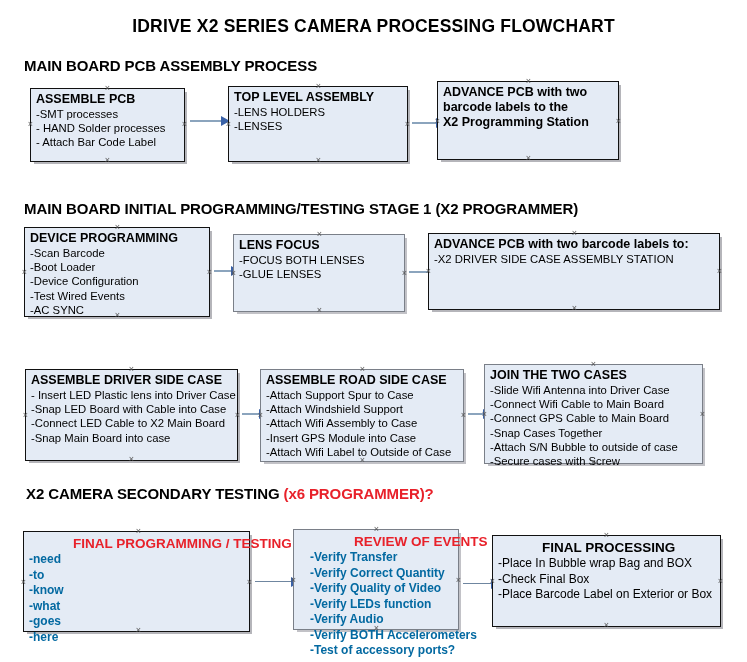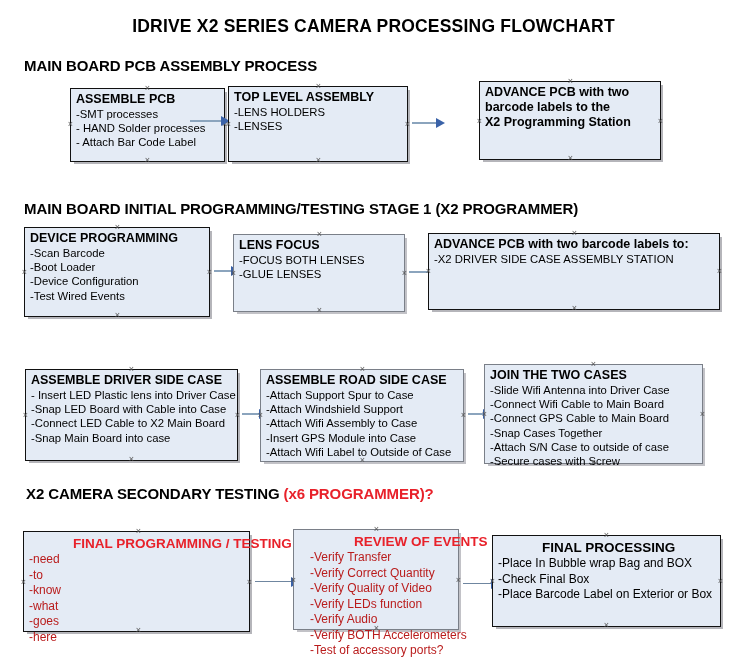--- a/index.html
+++ b/index.html
@@ -66,21 +66,21 @@
     white-space: nowrap;
     color: #000;
   }
   .node .node-line {
     font-size: 11.3px;
     line-height: 14.2px;
     white-space: nowrap;
     color: #000;
   }
   .node.red .node-title { color: #e8212a; }
-  .node.red .node-line  { color: #b91c1c; }
+  .node.red .node-line  { color: #0369a1; font-weight: bold; }
 
   .node.big-title .node-title { font-size: 13.5px; line-height: 17px; margin-left: 44px; }
   .node.big-title .node-line  { font-size: 12px; line-height: 15.5px; }
 
   
   .arrow {
     position: absolute;
     height: 2px;
     background: #8ba4bd;
   }
@@ -115,21 +115,21 @@
 <body>
 
 <div id="canvas">
 
   <div class="title">IDRIVE X2  SERIES CAMERA PROCESSING FLOWCHART</div>
 
   <div class="section-header" style="left:24px; top:57px;">
     <span>MAIN BOARD PCB ASSEMBLY PROCESS</span>
   </div>
 
-  <div class="node" style="left:30px; top:88px; width:155px; height:74px;margin-left:40px;">
+  <div class="node" style="left:30px; top:88px; width:155px; height:74px;">
     <div class="node-title">ASSEMBLE PCB</div>
     <div class="node-line">-SMT processes</div>
     <div class="node-line">- HAND Solder processes</div>
     <div class="node-line">- Attach Bar Code Label</div>
     <span class="xmark" style="left:73px; top:-4px;"></span>
     <span class="xmark" style="left:-4px; top:32px;"></span>
     <span class="xmark" style="left:150px; top:32px;"></span>
     <span class="xmark" style="left:73px; top:68px;"></span>
   </div>
 
@@ -140,40 +140,41 @@
     <div class="node-line">-LENS HOLDERS</div>
     <div class="node-line">-LENSES</div>
     <span class="xmark" style="left:86px; top:-4px;"></span>
     <span class="xmark" style="left:-4px; top:34px;"></span>
     <span class="xmark" style="left:175px; top:34px;"></span>
     <span class="xmark" style="left:86px; top:70px;"></span>
   </div>
 
   <div class="arrow" style="left:412px; top:122px; width:25px;"></div>
 
-  <div class="node" style="left:437px; top:81px; width:182px; height:79px;margin-left:42px;">
+  <div class="node" style="left:437px; top:81px; width:182px; height:79px;">
     <div class="node-title">ADVANCE PCB with two</div>
     <div class="node-title">barcode labels to the</div>
     <div class="node-title"> X2 Programming Station</div>
     <span class="xmark" style="left:87px; top:-4px;"></span>
     <span class="xmark" style="left:-4px; top:36px;"></span>
     <span class="xmark" style="left:177px; top:36px;"></span>
     <span class="xmark" style="left:87px; top:73px;"></span>
   </div>
 
   <div class="section-header" style="left:24px; top:200px;">
     <span>MAIN BOARD INITIAL PROGRAMMING/TESTING STAGE 1 (X2 PROGRAMMER)</span>
   </div>
 
   <div class="node" style="left:24px; top:227px; width:186px; height:90px;">
     <div class="node-title">DEVICE PROGRAMMING</div>
     <div class="node-line">-Scan Barcode</div>
     <div class="node-line">-Boot Loader</div>
     <div class="node-line">-Device Configuration</div>
     <div class="node-line">-Test Wired Events</div>
+    <div class="node-line">-AC SYNC</div>
     <span class="xmark" style="left:89px; top:-4px;"></span>
     <span class="xmark" style="left:-4px; top:41px;"></span>
     <span class="xmark" style="left:181px; top:41px;"></span>
     <span class="xmark" style="left:89px; top:84px;"></span>
   </div>
 
   <div class="arrow" style="left:214px; top:270px; width:18px;"></div>
 
   <div class="node soft" style="left:233px; top:234px; width:172px; height:78px;">
     <div class="node-title">LENS FOCUS</div>
@@ -225,21 +226,21 @@
   </div>
 
   <div class="arrow" style="left:468px; top:413px; width:16px;"></div>
 
   <div class="node soft" style="left:484px; top:364px; width:219px; height:100px;">
     <div class="node-title">JOIN THE TWO CASES</div>
     <div class="node-line">-Slide Wifi Antenna into Driver Case</div>
     <div class="node-line">-Connect Wifi Cable to Main Board</div>
     <div class="node-line">-Connect GPS Cable to Main Board</div>
     <div class="node-line">-Snap Cases Together</div>
-    <div class="node-line">-Attach S/N Case to outside of case</div>
+    <div class="node-line">-Attach S/N Bubble to outside of case</div>
     <div class="node-line">-Secure cases with Screw</div>
     <span class="xmark" style="left:105px; top:-4px;"></span>
     <span class="xmark" style="left:-4px; top:46px;"></span>
     <span class="xmark" style="left:214px; top:46px;"></span>
     <span class="xmark" style="left:105px; top:94px;"></span>
   </div>
 
   <div class="section-header" style="left:26px; top:485px;">
     <span>X2 CAMERA SECONDARY TESTING </span><span class="red">(x6 PROGRAMMER)?</span>
   </div>

